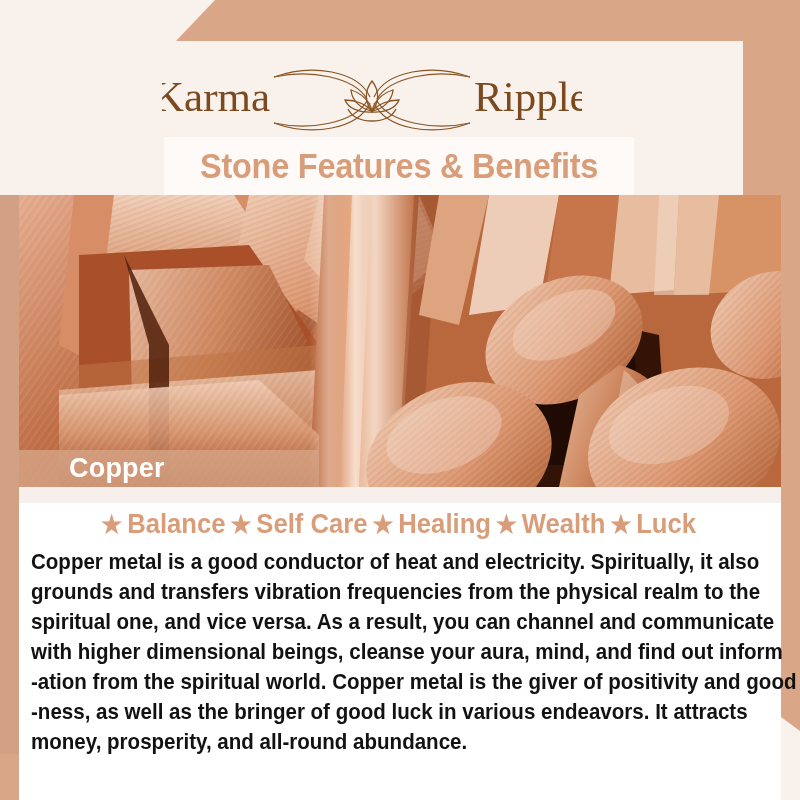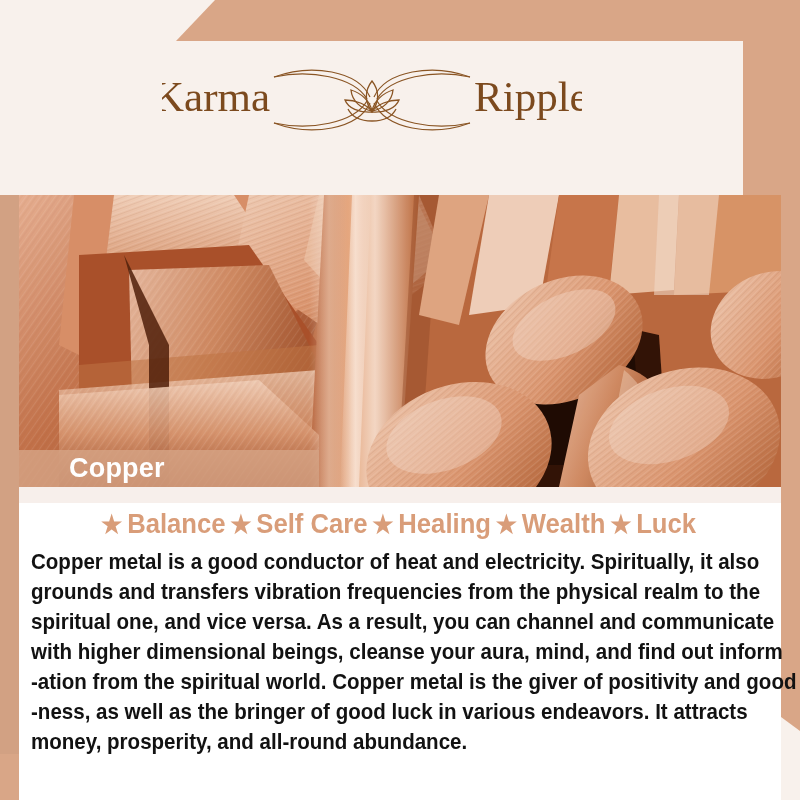--- a/index.html
+++ b/index.html
@@ -141,20 +141,23 @@
           <path d="M210 53 C223 54 234 49 237 41 C227 41 215 45 210 53 Z"></path>
           <path d="M186 50 C190 58 199 62 210 62 C221 62 230 58 234 50"></path>
         </g>
 
         <text class="logo-text" x="108" y="52" font-size="43" text-anchor="end">Karma</text>
         <text class="logo-text" x="312" y="52" font-size="43" text-anchor="start">Ripple</text>
       </svg>
     </div>
   </div>
 
+  <div class="title-banner">
+    <div class="title-text">Stone Features &amp; Benefits</div>
+  </div>
 
   <div class="hero">
     <svg width="762" height="292" viewBox="0 0 762 292">
       <defs>
         <linearGradient id="g-bg" x1="0" y1="0" x2="1" y2="1">
           <stop offset="0" stop-color="#c9apet"></stop>
         </linearGradient>
         <linearGradient id="gA" x1="0" y1="0" x2="1" y2="1">
           <stop offset="0%" stop-color="#e8b396"></stop>
           <stop offset="45%" stop-color="#c2724a"></stop>

